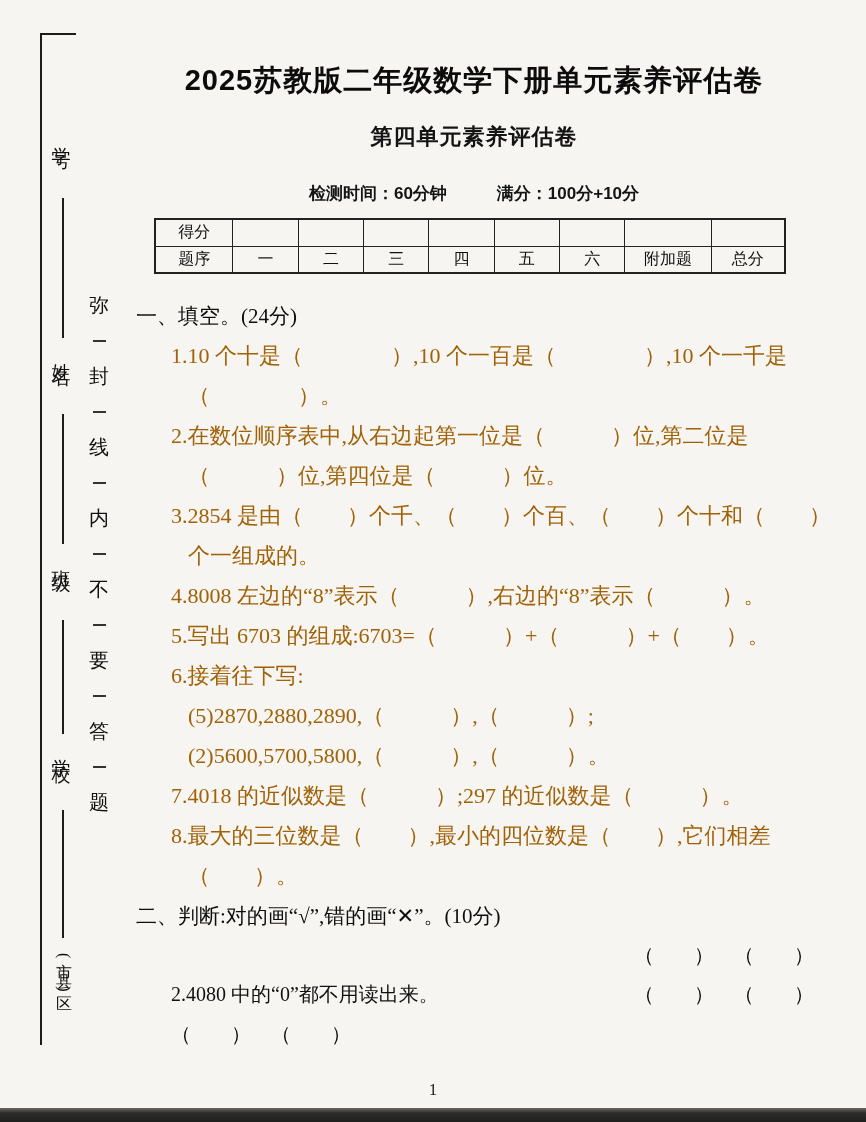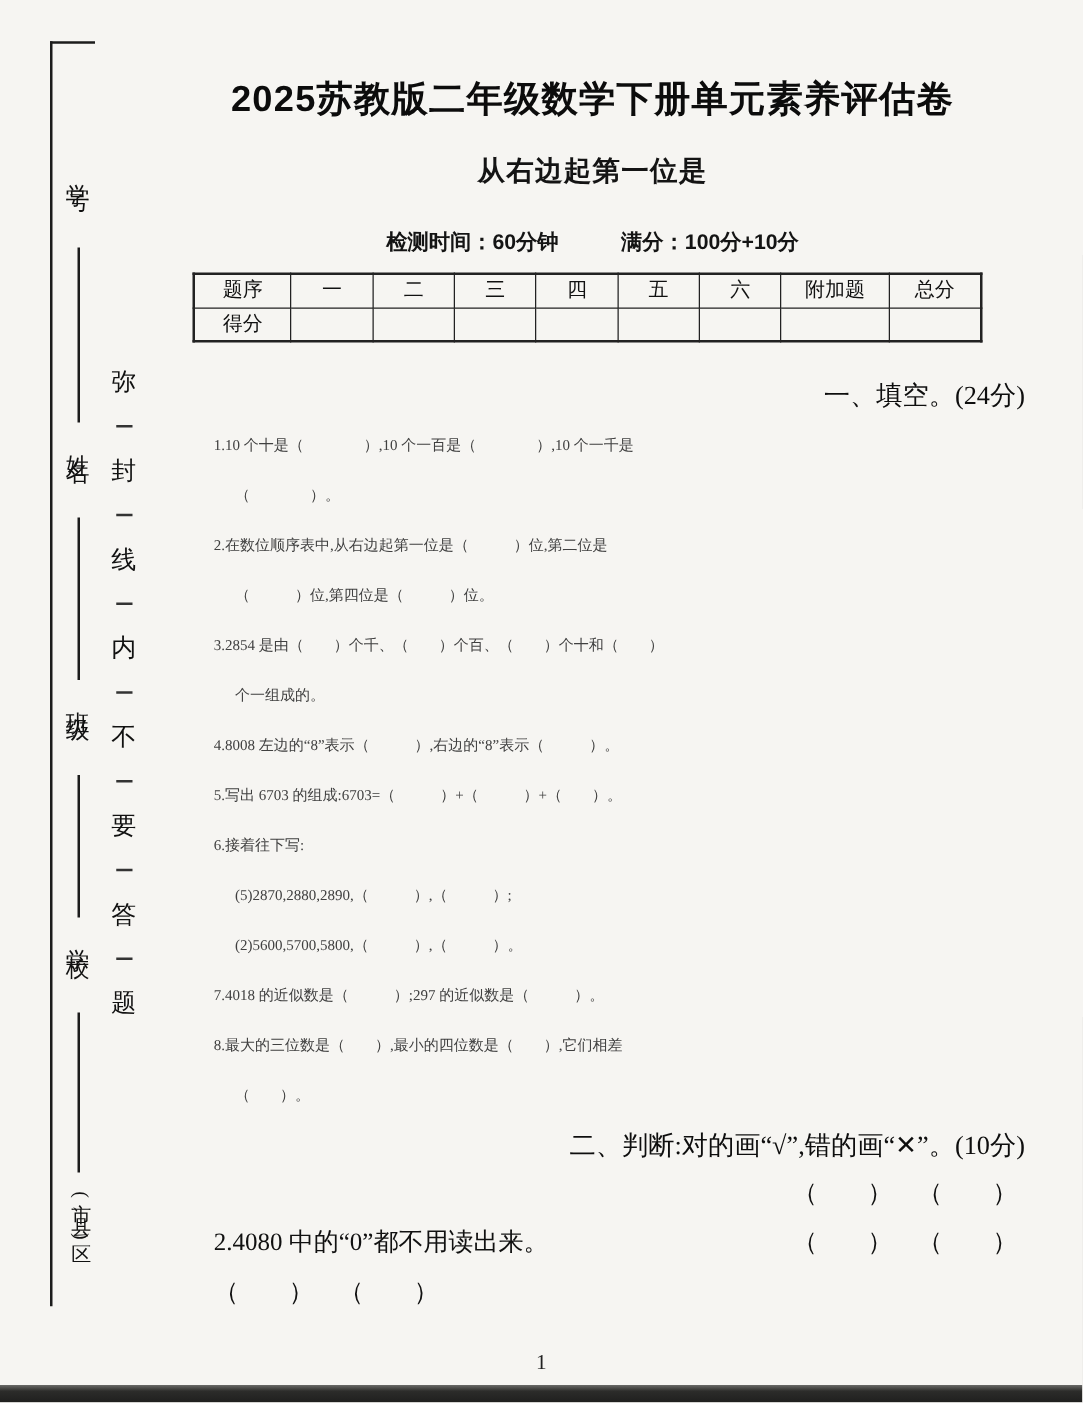--- a/index.html
+++ b/index.html
@@ -59,24 +59,24 @@
   table.score-table {
     margin:12px 0 0 26px; width:632px; table-layout:fixed;
     border-collapse:collapse; border:2px solid #222;
     font-size:16px;
   }
   table.score-table td {
     border:1.4px solid #222; height:27px; text-align:center; vertical-align:middle;
     color:#111; overflow:hidden; white-space:nowrap;
   }
 
-  .sec-heading { font-size:21px; line-height:40px; padding-left:8px; color:#0e0e0e;text-align:right; }
+  .sec-heading { font-size:21px; line-height:40px; padding-left:8px; color:#0e0e0e; }
   #sec1-heading { margin-top:22px; }
 
-  .line { font-size:12px; line-height:40px; white-space:nowrap; color:#404040; }
+  .line { font-size:22px; line-height:40px; white-space:nowrap; color:#a16207; }
   .line.item { padding-left:43px; }
   .line.cont { padding-left:60px; }
 
   .judge-row { display:flex; justify-content:space-between; align-items:flex-start;
                padding-left:43px; padding-right:6px; font-size:20px; line-height:40px; color:#111; }
   .judge-answer-line { text-align:right; padding-right:6px; font-size:20px; line-height:38px; color:#111; }
 
   .page-number {
     position:absolute; left:0; right:0; top:1080px; text-align:center;
     font-size:17px; color:#222;
@@ -118,61 +118,61 @@
     <span class="seal-char">要</span>
     <span class="seal-dash"></span>
     <span class="seal-char">答</span>
     <span class="seal-dash"></span>
     <span class="seal-char">题</span>
   </div>
 
   <div class="content">
 
     <div class="main-title">2025苏教版二年级数学下册单元素养评估卷</div>
-    <div class="sub-title">从右边起第一位是</div>
+    <div class="sub-title">第四单元素养评估卷</div>
 
     <div class="exam-info">
       <span>检测时间：60分钟</span>
       <span>满分：100分+10分</span>
     </div>
 
     <table class="score-table">
       <colgroup>
         <col style="width:74px">
           <col style="width:62px">
           <col style="width:62px">
           <col style="width:62px">
         <col style="width:62px">
           <col style="width:62px">
           <col style="width:62px">
           <col style="width:82px">
           <col style="width:70px">
       </colgroup>
       <tbody>
           <tr>
+        <td>得分</td>
+        <td></td>
+        <td></td>
+        <td></td>
+        <td></td>
+        <td></td>
+        <td></td>
+        <td></td>
+        <td></td>
+      </tr>
+      <tr>
         <td>题序</td>
         <td>一</td>
         <td>二</td>
         <td>三</td>
         <td>四</td>
         <td>五</td>
         <td>六</td>
         <td>附加题</td>
         <td>总分</td>
-      </tr>
-      <tr>
-        <td>得分</td>
-        <td></td>
-        <td></td>
-        <td></td>
-        <td></td>
-        <td></td>
-        <td></td>
-        <td></td>
-        <td></td>
       </tr>
     </tbody>
       </table>
 
     <div class="sec-heading" id="sec1-heading">一、填空。(24分)</div>
 
     <div class="line item">1.10 个十是（　　　　）,10 个一百是（　　　　）,10 个一千是</div>
     <div class="line cont">（　　　　）。</div>
     <div class="line item">2.在数位顺序表中,从右边起第一位是（　　　）位,第二位是</div>
     <div class="line cont">（　　　）位,第四位是（　　　）位。</div>

